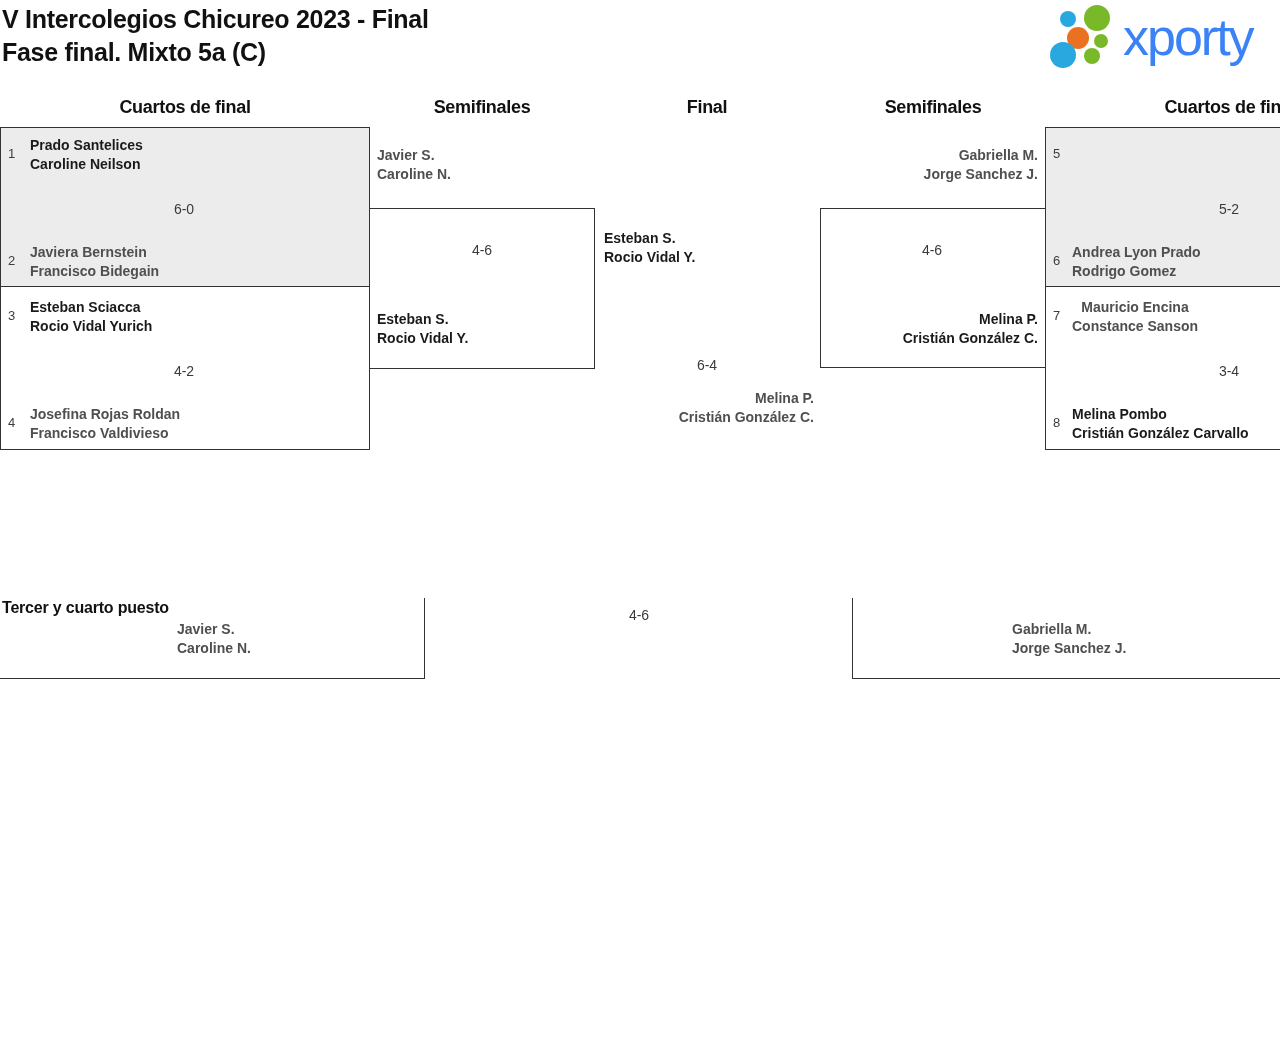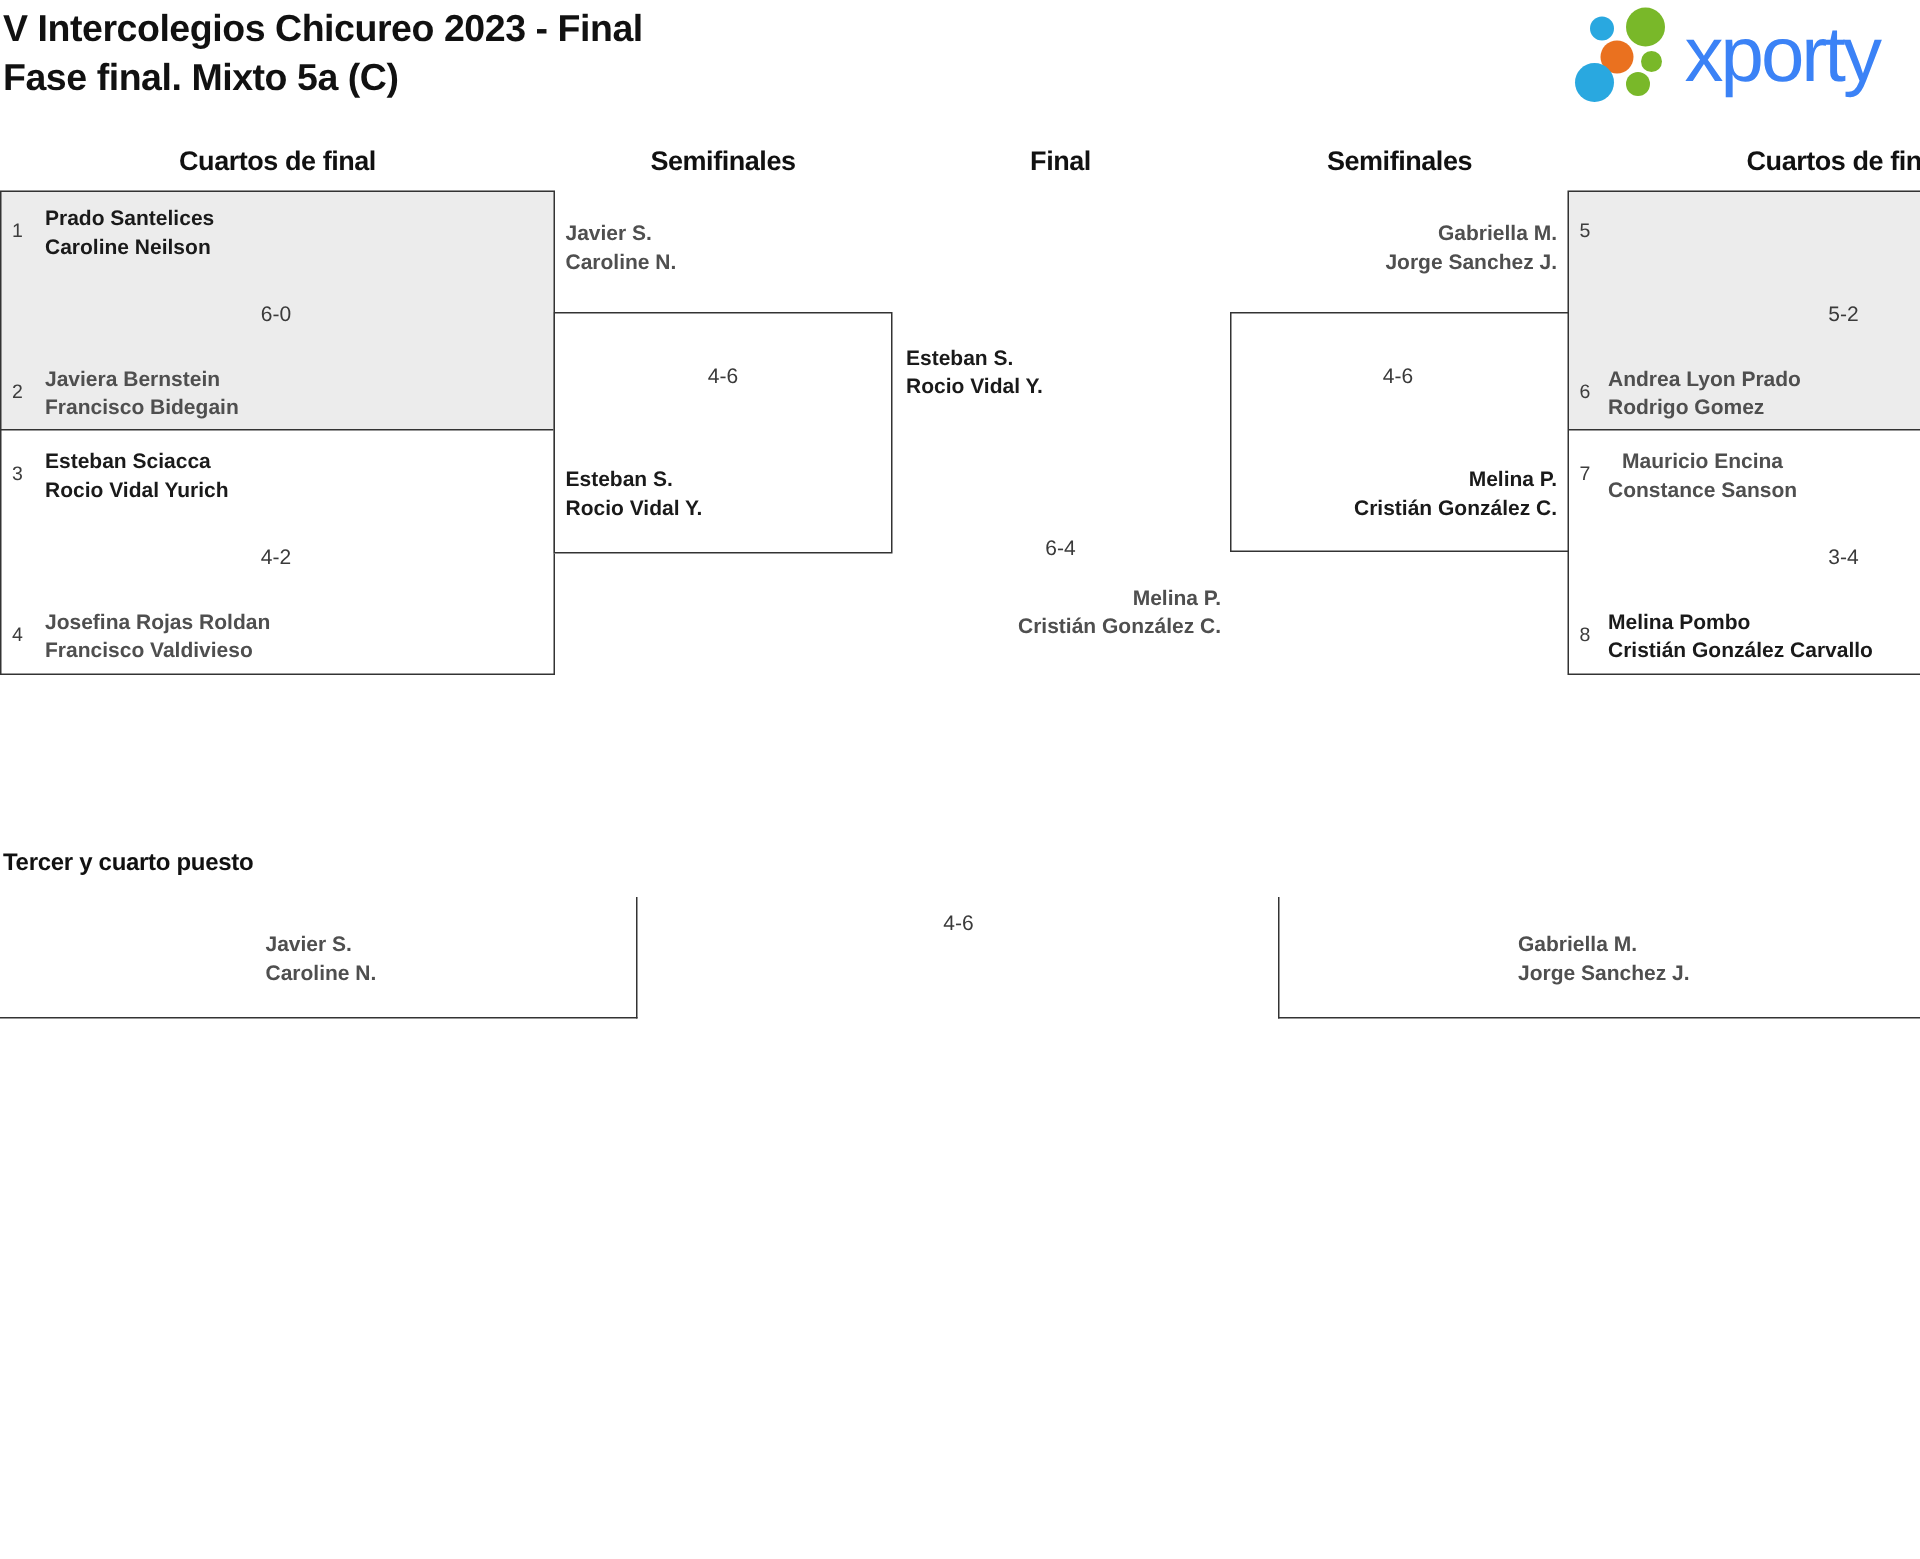--- a/index.html
+++ b/index.html
@@ -22,21 +22,21 @@
   .match-box.shaded{background:#ececec;}
   .seed{font-size:13px;color:#3d3d3d;line-height:16px;}
   .team{font-size:14px;line-height:19px;white-space:nowrap;}
   .team.winner{font-weight:700;color:#1a1a1a;}
   .team.loser{font-weight:700;color:#4f4f4f;}
   .team.right{text-align:right;}
   .score{
     font-size:14px;color:#3a3a3a;transform:translateX(-50%);white-space:nowrap;line-height:16px;
   }
   .section-title{
-    left:2px;top:567px;font-size:16px;font-weight:700;color:#111;white-space:nowrap;letter-spacing:-0.2px;
+    left:2px;top:599px;font-size:16px;font-weight:700;color:#111;white-space:nowrap;letter-spacing:-0.2px;
   }
   .tp-box{box-sizing:border-box;top:598px;height:81px;}
   .tp-box.left{left:0;width:425px;border-right:1.5px solid #333;border-bottom:1.5px solid #333;}
   .tp-box.right{left:852px;width:428px;border-left:1.5px solid #333;border-bottom:1.5px solid #333;}
   .dot{border-radius:50%;}
   .dot.blue{background:#29a8e0;}
   .dot.green{background:#79b829;}
   .dot.orange{background:#ea711f;}
   .wordmark{
     left:1111px;top:2px;font-size:52px;line-height:70px;font-weight:400;

